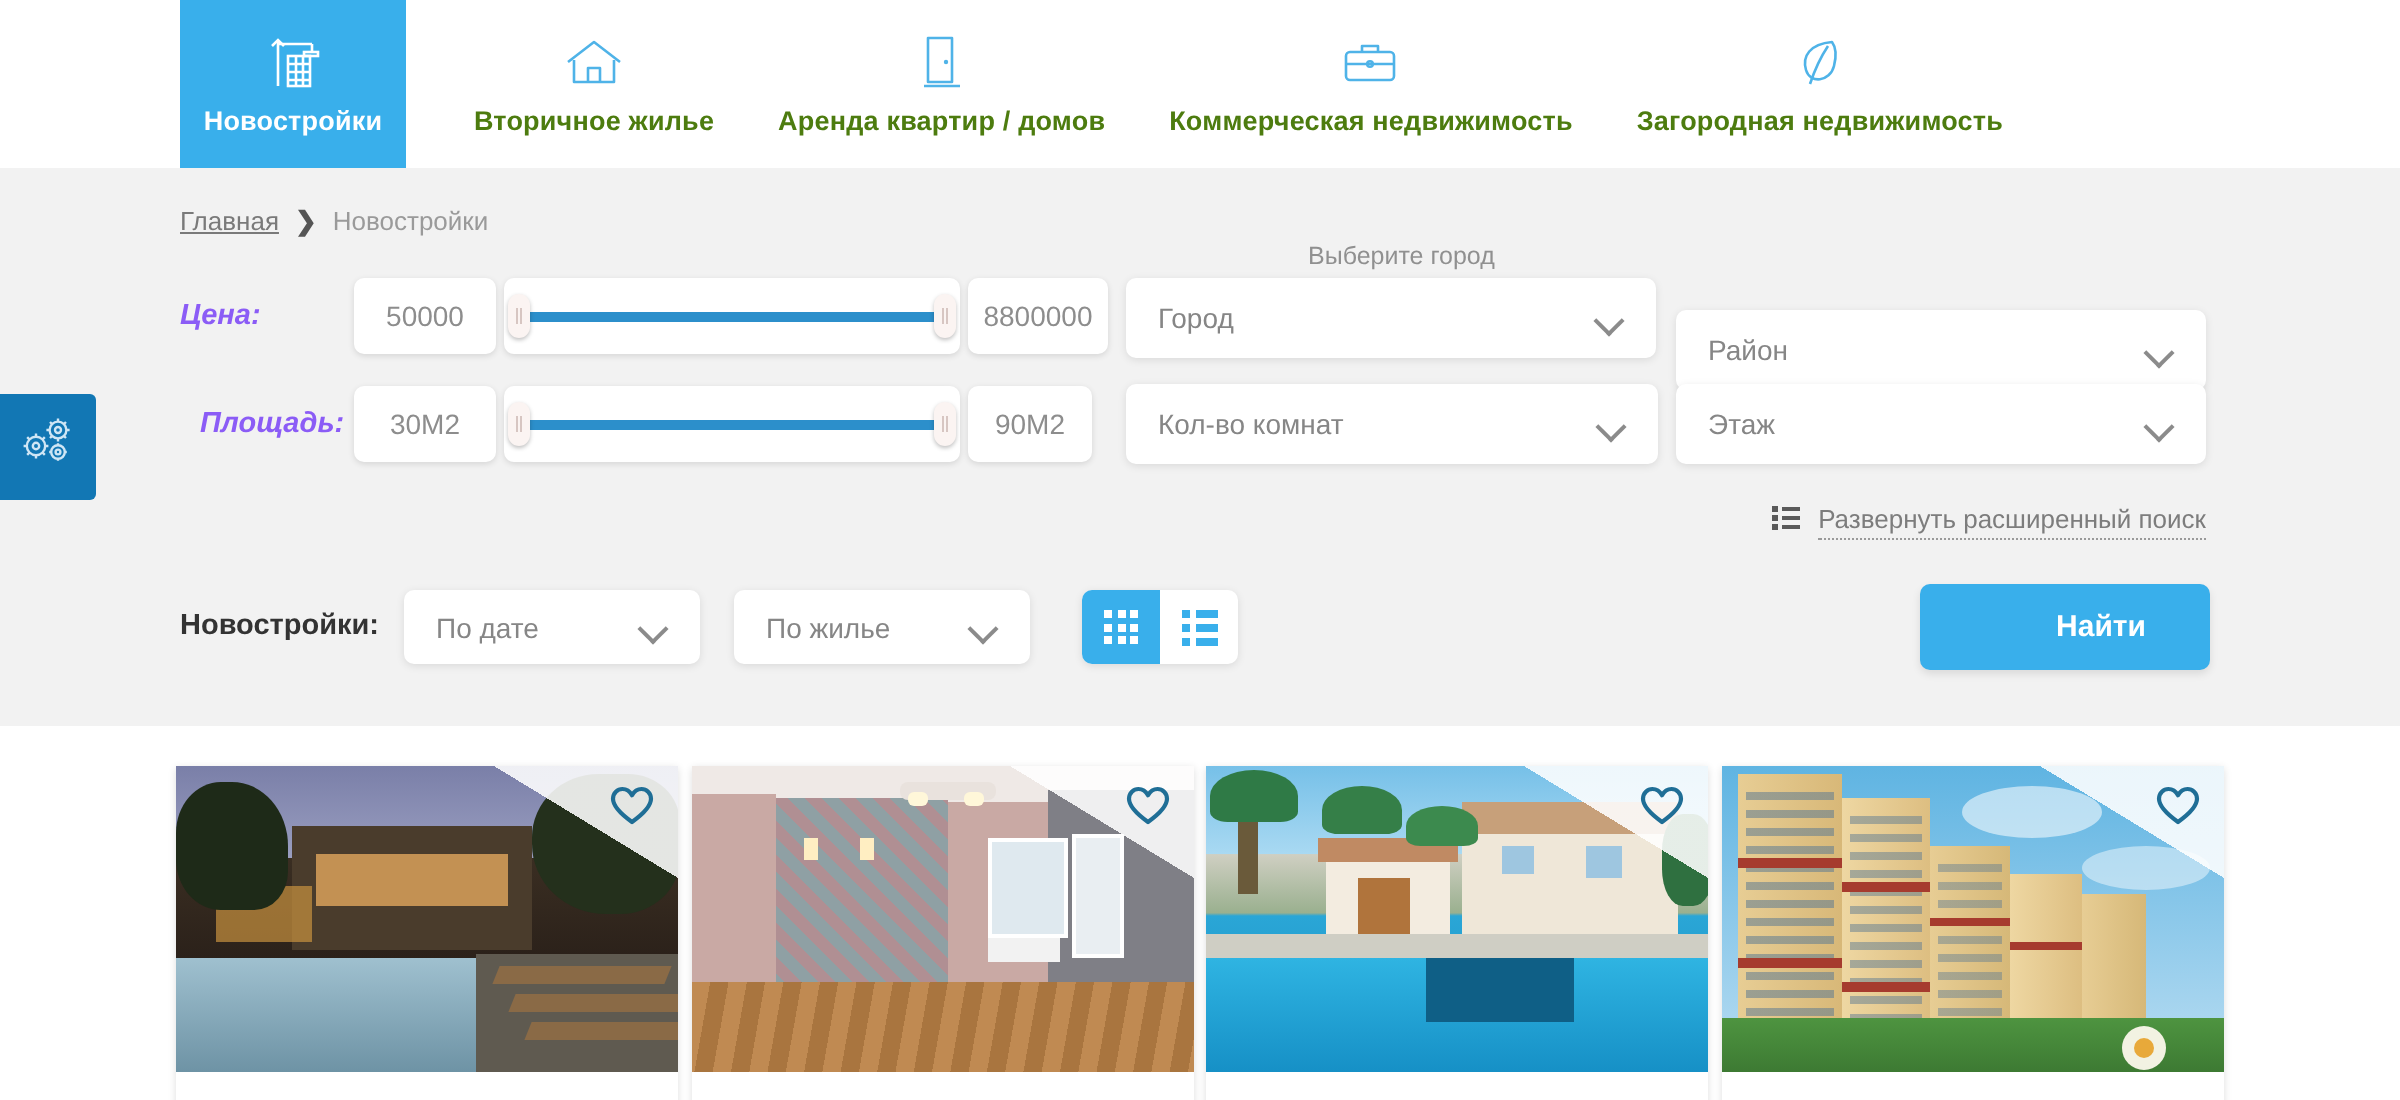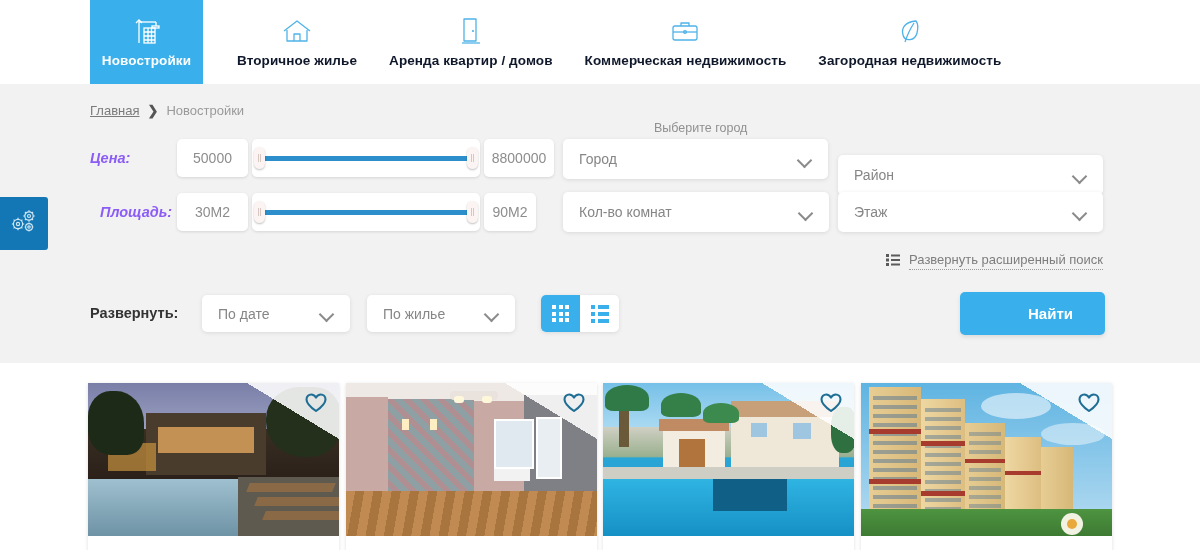--- a/index.html
+++ b/index.html
@@ -17,21 +17,21 @@
     background: #ffffff; display: flex; align-items: stretch;
     padding-left: 90px;
   }
   .nav-item {
     display: flex; flex-direction: column; align-items: center; justify-content: center;
     gap: 7px; padding: 0 16px; cursor: pointer; min-width: 60px;
     color: #2F9FDA;
   }
   .nav-item .nav-label {
     font-size: 13.5px; font-weight: bold; letter-spacing: .1px; white-space: nowrap;
-    color: #0f172a;
+    color: #4d7c0f;
   }
   .nav-item.active { background: #39AFEB; width: 113px; padding: 0; }
   .nav-item.active .nav-label { color: #ffffff; }
   .nav-item .nav-icon { height: 30px; display: flex; align-items: center; justify-content: center; }
   .nav-item svg { display: block; }
 
   .nav-spacer-1 { width: 18px; }
 
   
   .filter-panel {
@@ -62,21 +62,21 @@
 
   .num-box {
     position: absolute; height: 38px; background: #fff; border-radius: 5px;
     box-shadow: 0 1px 3px rgba(0,0,0,.12);
     display: flex; align-items: center; justify-content: center;
     font-size: 14px; color: #8d8d8d;
   }
   #price-min { left: 177px; top: 139px; width: 71px; }
   #price-max { left: 484px; top: 139px; width: 70px; }
   #area-min  { left: 177px; top: 193px; width: 71px; }
-  #area-max  { left: 484px; top: 193px; width: 52px; }
+  #area-max  { left: 484px; top: 193px; width: 62px; }
 
   .slider-box {
     position: absolute; height: 38px; background: #fff; border-radius: 5px;
     box-shadow: 0 1px 3px rgba(0,0,0,.12);
     display: flex; align-items: center;
     padding: 0 8px;
   }
   #slider-price { left: 252px; top: 139px; width: 228px; }
   #slider-area  { left: 252px; top: 193px; width: 228px; }
   .slider-track {
@@ -320,21 +320,21 @@
           <rect x="5" y="0.5" width="9" height="2"></rect>
         <rect x="0" y="4.5" width="3" height="3"></rect>
           <rect x="5" y="5" width="9" height="2"></rect>
         <rect x="0" y="9" width="3" height="3"></rect>
           <rect x="5" y="9.5" width="9" height="2"></rect>
       </svg>
     </span>
     <span class="adv-text">Развернуть расширенный поиск</span>
   </div>
 
-  <div class="sort-label">Развернуть:</div>
+  <div class="sort-label">Новостройки:</div>
   <div class="sel-box" id="sort-date">
     <span>По дате</span>
     <span class="chev"></span>
   </div>
   <div class="sel-box" id="sort-price">
     <span>По жилье</span>
     <span class="chev"></span>
   </div>
 
   <div class="view-toggle">

